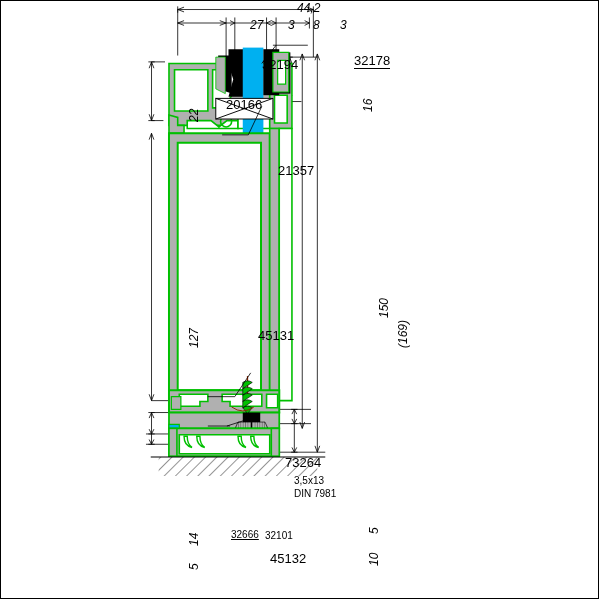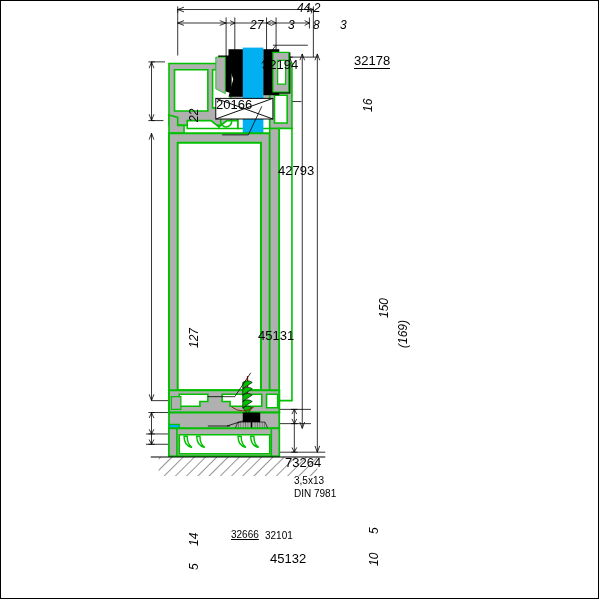--- a/index.html
+++ b/index.html
@@ -243,22 +243,22 @@
   <div class="lbl dim rot90" style="left:378px;top:318px;">150</div>
   <div class="lbl dim rot90" style="left:397px;top:348px;">(169)</div>
 
   <div class="lbl dim rot90" style="left:188px;top:546px;">14</div>
   <div class="lbl dim rot90" style="left:188px;top:570px;">5</div>
   <div class="lbl dim rot90" style="left:368px;top:534px;">5</div>
   <div class="lbl dim rot90" style="left:368px;top:566px;">10</div>
 
   <div class="lbl part" style="left:262px;top:58px;">32194</div>
   <div class="lbl part ul" style="left:354px;top:54px;">32178</div>
-  <div class="lbl part" style="left:216px;top:98px;">20166</div>
-  <div class="lbl part" style="left:278px;top:164px;">42793</div>
+  <div class="lbl part" style="left:226px;top:98px;">20166</div>
+  <div class="lbl part" style="left:278px;top:164px;">21357</div>
   <div class="lbl part" style="left:258px;top:329px;">45131</div>
   <div class="lbl part" style="left:285px;top:456px;">73264</div>
   <div class="lbl small" style="left:294px;top:476px;">3,5x13</div>
   <div class="lbl small" style="left:294px;top:489px;">DIN 7981</div>
   <div class="lbl small" style="left:231px;top:530px;text-decoration:underline;">32666</div>
   <div class="lbl small" style="left:265px;top:531px;text-align:right;">32101</div>
   <div class="lbl part" style="left:270px;top:552px;">45132</div>
 
 </div>
 

